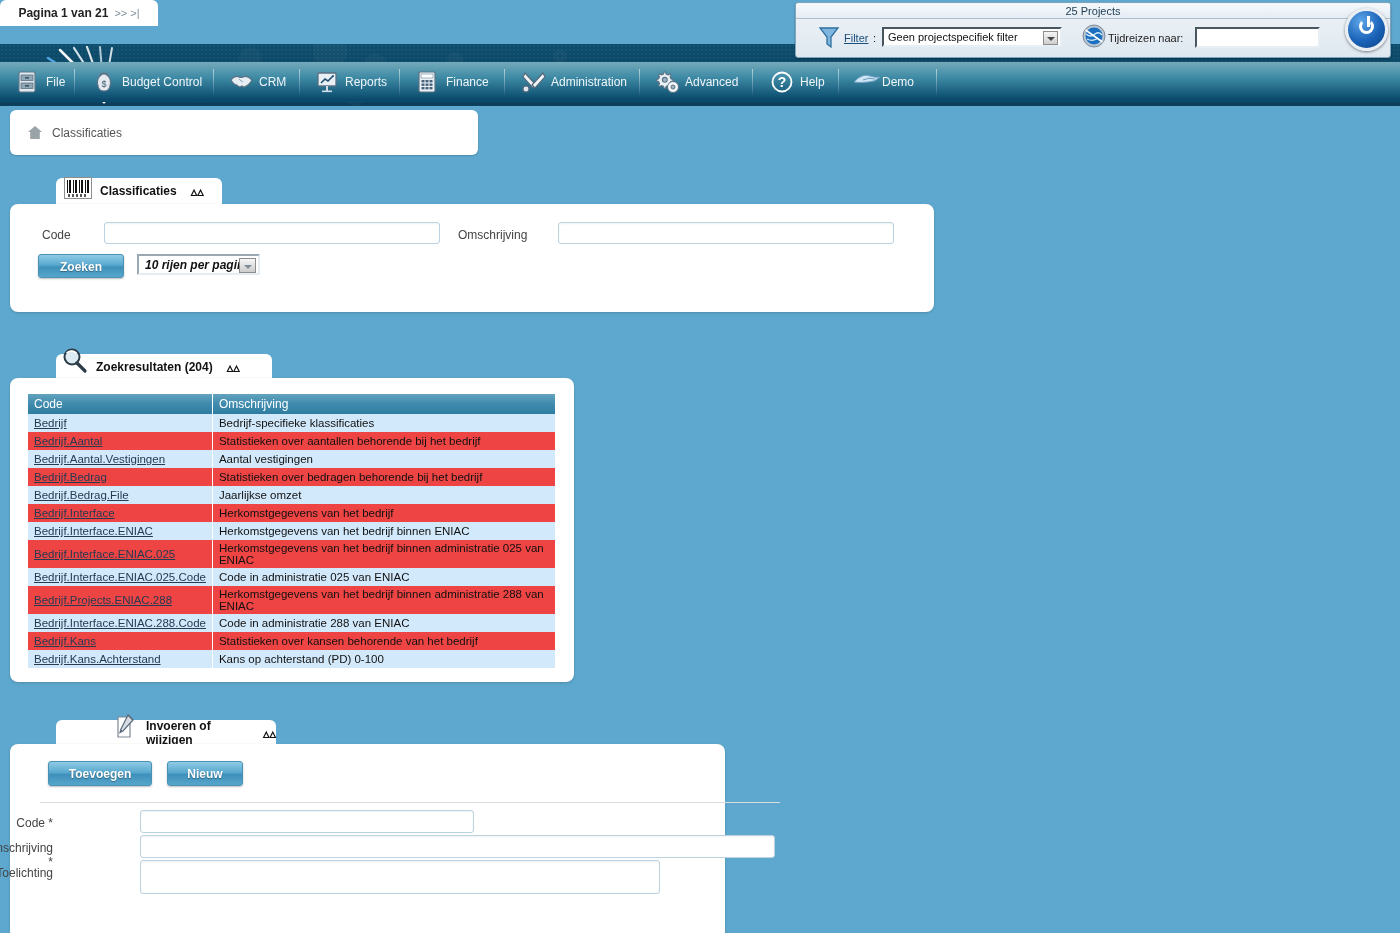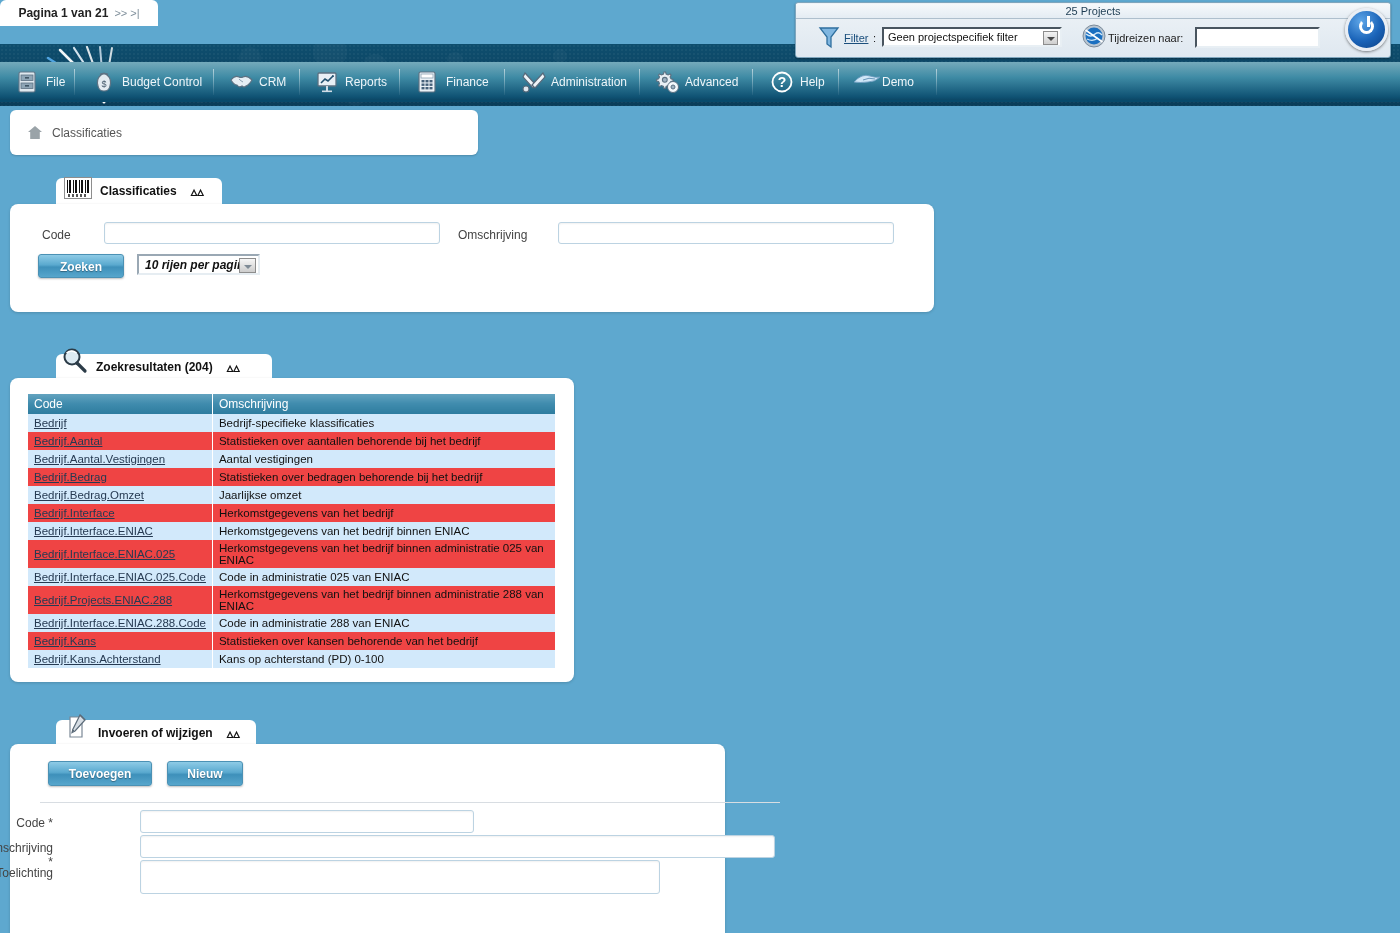--- a/index.html
+++ b/index.html
@@ -210,21 +210,21 @@
   table.grid td {
     font-size:11.5px; padding:2px 6px; height:18px;
     color:#111; border-right:1px solid #fff;
   }
   table.grid tr.odd td { background:#d2e9fb; }
   table.grid tr.even td { background:#ef4444; }
   table.grid td a { color:#263a52; text-decoration:underline; }
   .col-code { width:180px; }
 
   
-  #editTab { left:56px; top:720px; width:200px; }
+  #editTab { left:56px; top:720px; width:220px;padding-left:48px; }
   #editBody { left:10px; top:744px; width:715px; height:189px; border-radius:8px 8px 0 0; }
   .hr { position:absolute; left:30px; top:58px; width:740px; height:1px; background:#d8dde2; }
 
   
   .barcode {
     width:28px; height:22px; background:#fff; border:1px solid #8e8e8e;
     position:relative; overflow:hidden;
   }
   .barcode::before{
     content:""; position:absolute; left:2px; top:2px; right:2px; bottom:5px;
@@ -504,21 +504,21 @@
         </tr>
         <tr class="odd">
           <td class="col-code"><a href="#">Bedrijf.Aantal.Vestigingen</a></td>
           <td>Aantal vestigingen</td>
         </tr>
         <tr class="even">
           <td class="col-code"><a href="#">Bedrijf.Bedrag</a></td>
           <td>Statistieken over bedragen behorende bij het bedrijf</td>
         </tr>
         <tr class="odd">
-          <td class="col-code"><a href="#">Bedrijf.Bedrag.Omzet</a></td>
+          <td class="col-code"><a href="#">Bedrijf.Bedrag.File</a></td>
           <td>Jaarlijkse omzet</td>
         </tr>
         <tr class="even">
           <td class="col-code"><a href="#">Bedrijf.Interface</a></td>
           <td>Herkomstgegevens van het bedrijf</td>
         </tr>
         <tr class="odd">
           <td class="col-code"><a href="#">Bedrijf.Interface.ENIAC</a></td>
           <td>Herkomstgegevens van het bedrijf binnen ENIAC</td>
         </tr>

